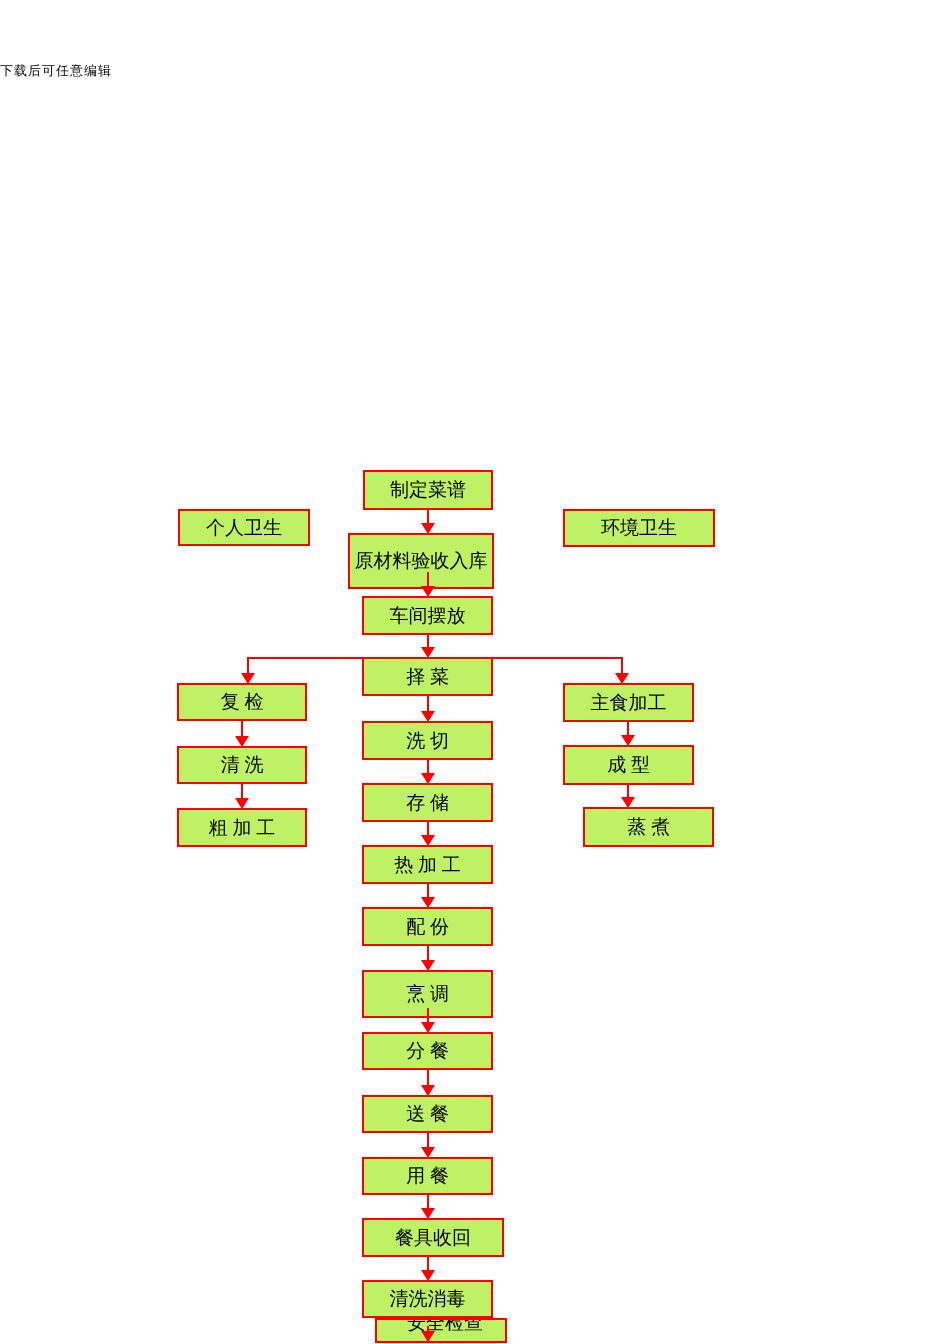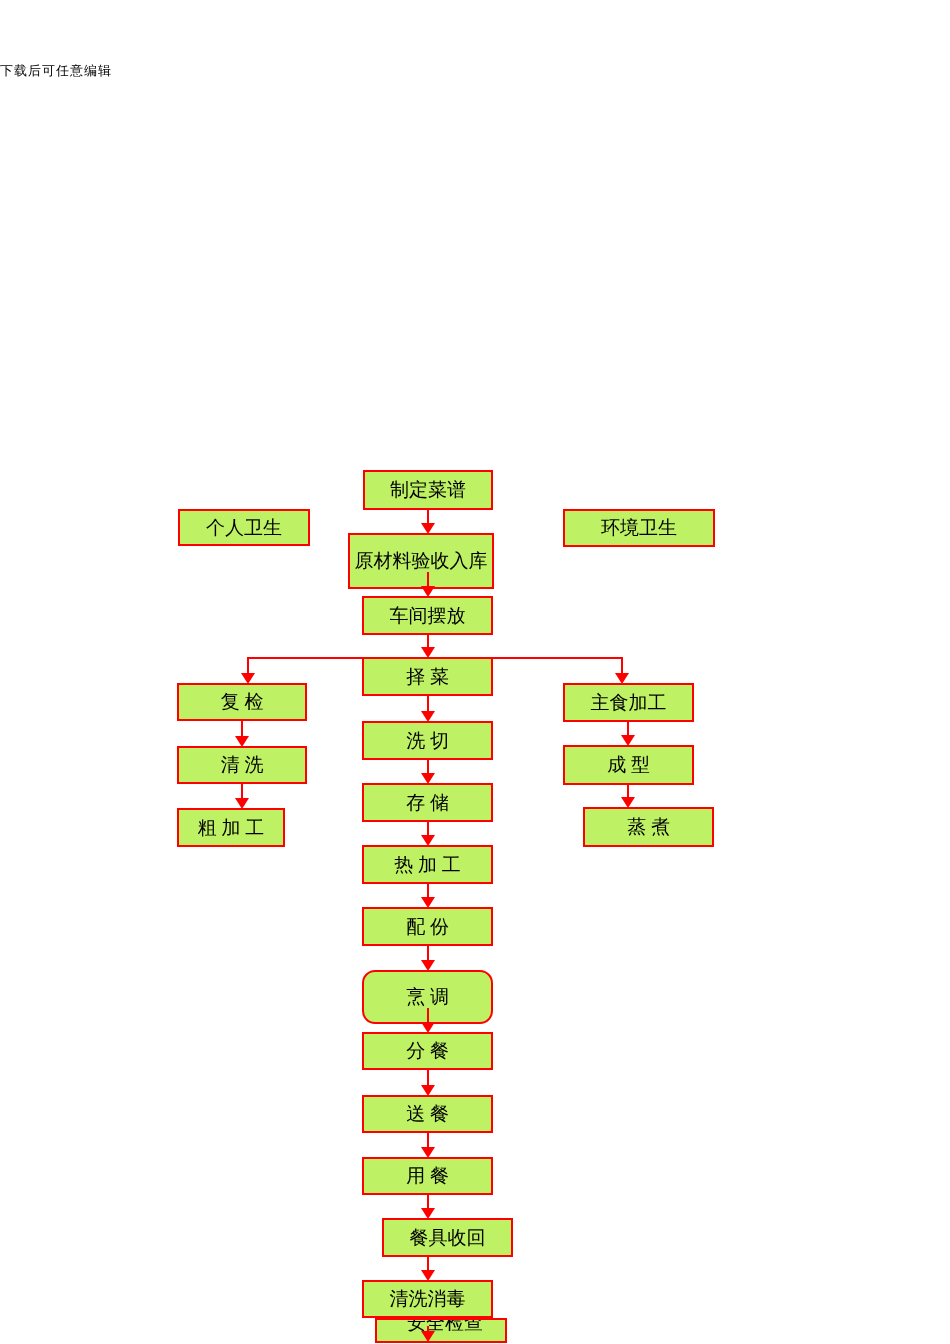--- a/index.html
+++ b/index.html
@@ -108,45 +108,45 @@
       </div>
       <div class="node" style="left: 177px; top: 746px; width: 130px; height: 38px;">
         <span class="node-label">清 洗</span>
       </div>
       <div class="node" style="left: 563px; top: 745px; width: 131px; height: 40px;">
         <span class="node-label">成 型</span>
       </div>
       <div class="node" style="left: 362px; top: 783px; width: 131px; height: 39px;">
         <span class="node-label">存 储</span>
       </div>
-      <div class="node" style="left: 177px; top: 808px; width: 108px; height: 39px;">
+      <div class="node" style="left: 177px; top: 808px; width: 130px; height: 39px;">
         <span class="node-label">粗 加 工</span>
       </div>
       <div class="node" style="left: 563px; top: 807px; width: 131px; height: 40px; margin-left: 20px;">
         <span class="node-label">蒸 煮</span>
       </div>
       <div class="node" style="left: 362px; top: 845px; width: 131px; height: 39px;">
         <span class="node-label">热 加 工</span>
       </div>
       <div class="node" style="left: 362px; top: 907px; width: 131px; height: 39px;">
         <span class="node-label">配 份</span>
       </div>
-      <div class="node" style="left: 362px; top: 970px; width: 131px; height: 54px; border-radius: 13px;">
+      <div class="node" style="left: 362px; top: 970px; width: 131px; height: 48px;">
         <span class="node-label">烹 调</span>
       </div>
       <div class="node" style="left: 362px; top: 1032px; width: 131px; height: 38px;">
         <span class="node-label">分 餐</span>
       </div>
       <div class="node" style="left: 362px; top: 1095px; width: 131px; height: 38px;">
         <span class="node-label">送 餐</span>
       </div>
       <div class="node" style="left: 362px; top: 1157px; width: 131px; height: 38px;">
         <span class="node-label">用 餐</span>
       </div>
-      <div class="node" style="left: 382px; top: 1218px; width: 131px; height: 39px; font-family: Liberation Mono, monospace;">
+      <div class="node" style="left: 362px; top: 1218px; width: 142px; height: 39px; font-family: Liberation Mono, monospace;">
         <span class="node-label">餐具收回</span>
       </div>
       <div class="node" style="left: 362px; top: 1280px; width: 131px; height: 38px;">
         <span class="node-label">清洗消毒</span>
       </div>
       <div class="node clipped" style="left: 375px; top: 1318px; width: 132px; height: 25px; padding-left: 8px;">
         <span class="node-label">安全检查</span>
       </div>
       <div class="vline" style="left: 427px; top: 510px; height: 15px;"></div>
       <div class="arrowhead" style="left: 421px; top: 523px;"></div>

